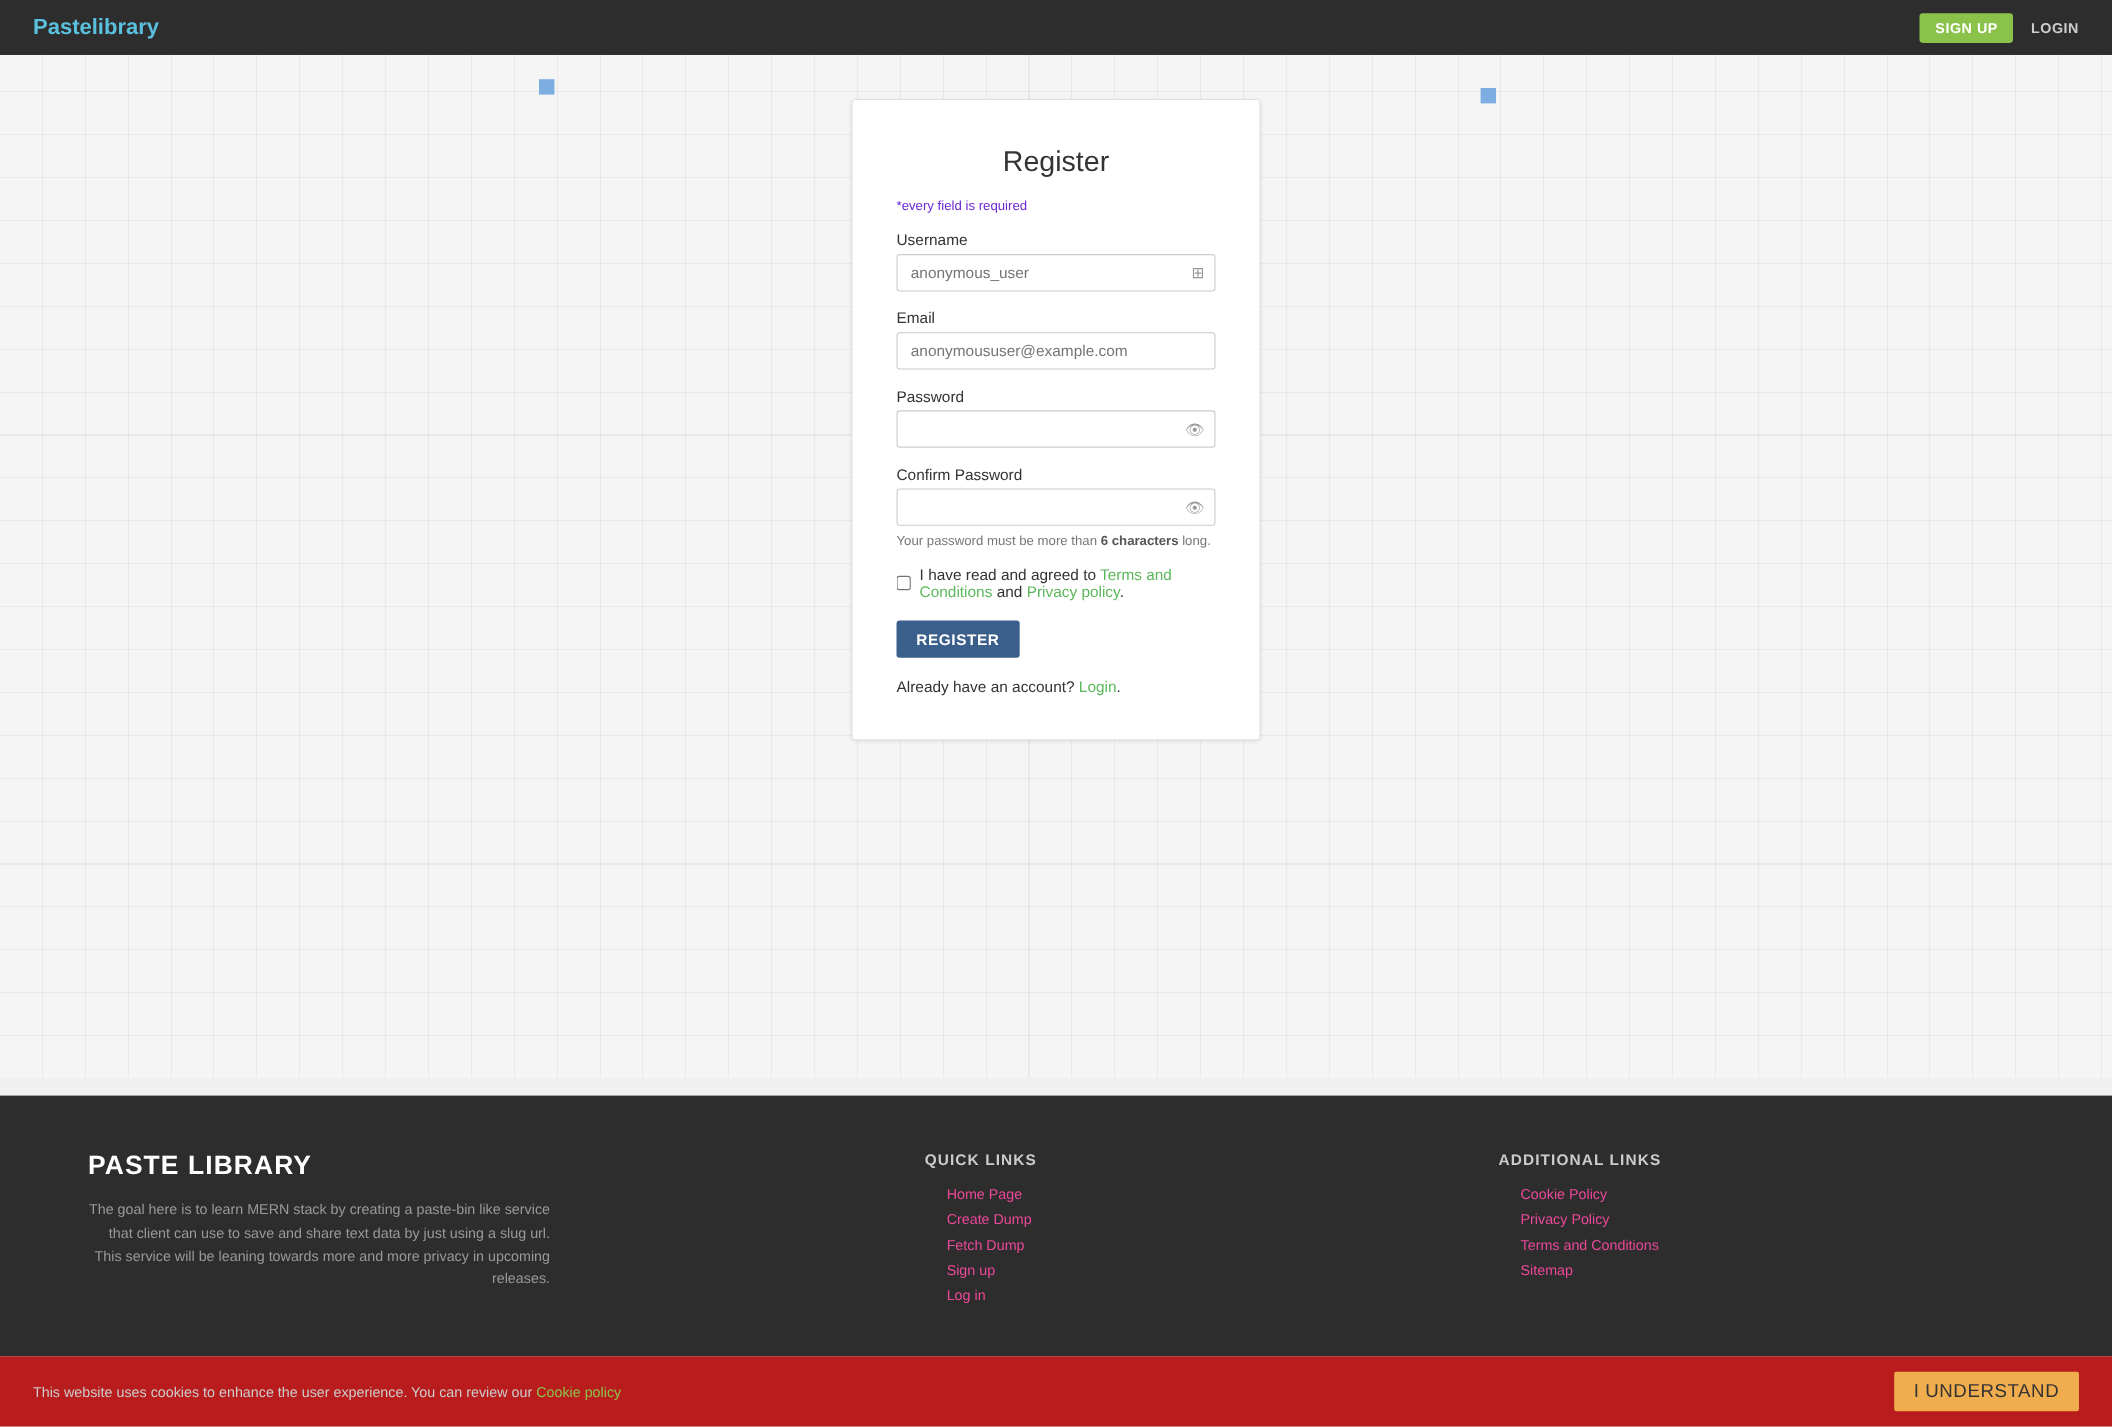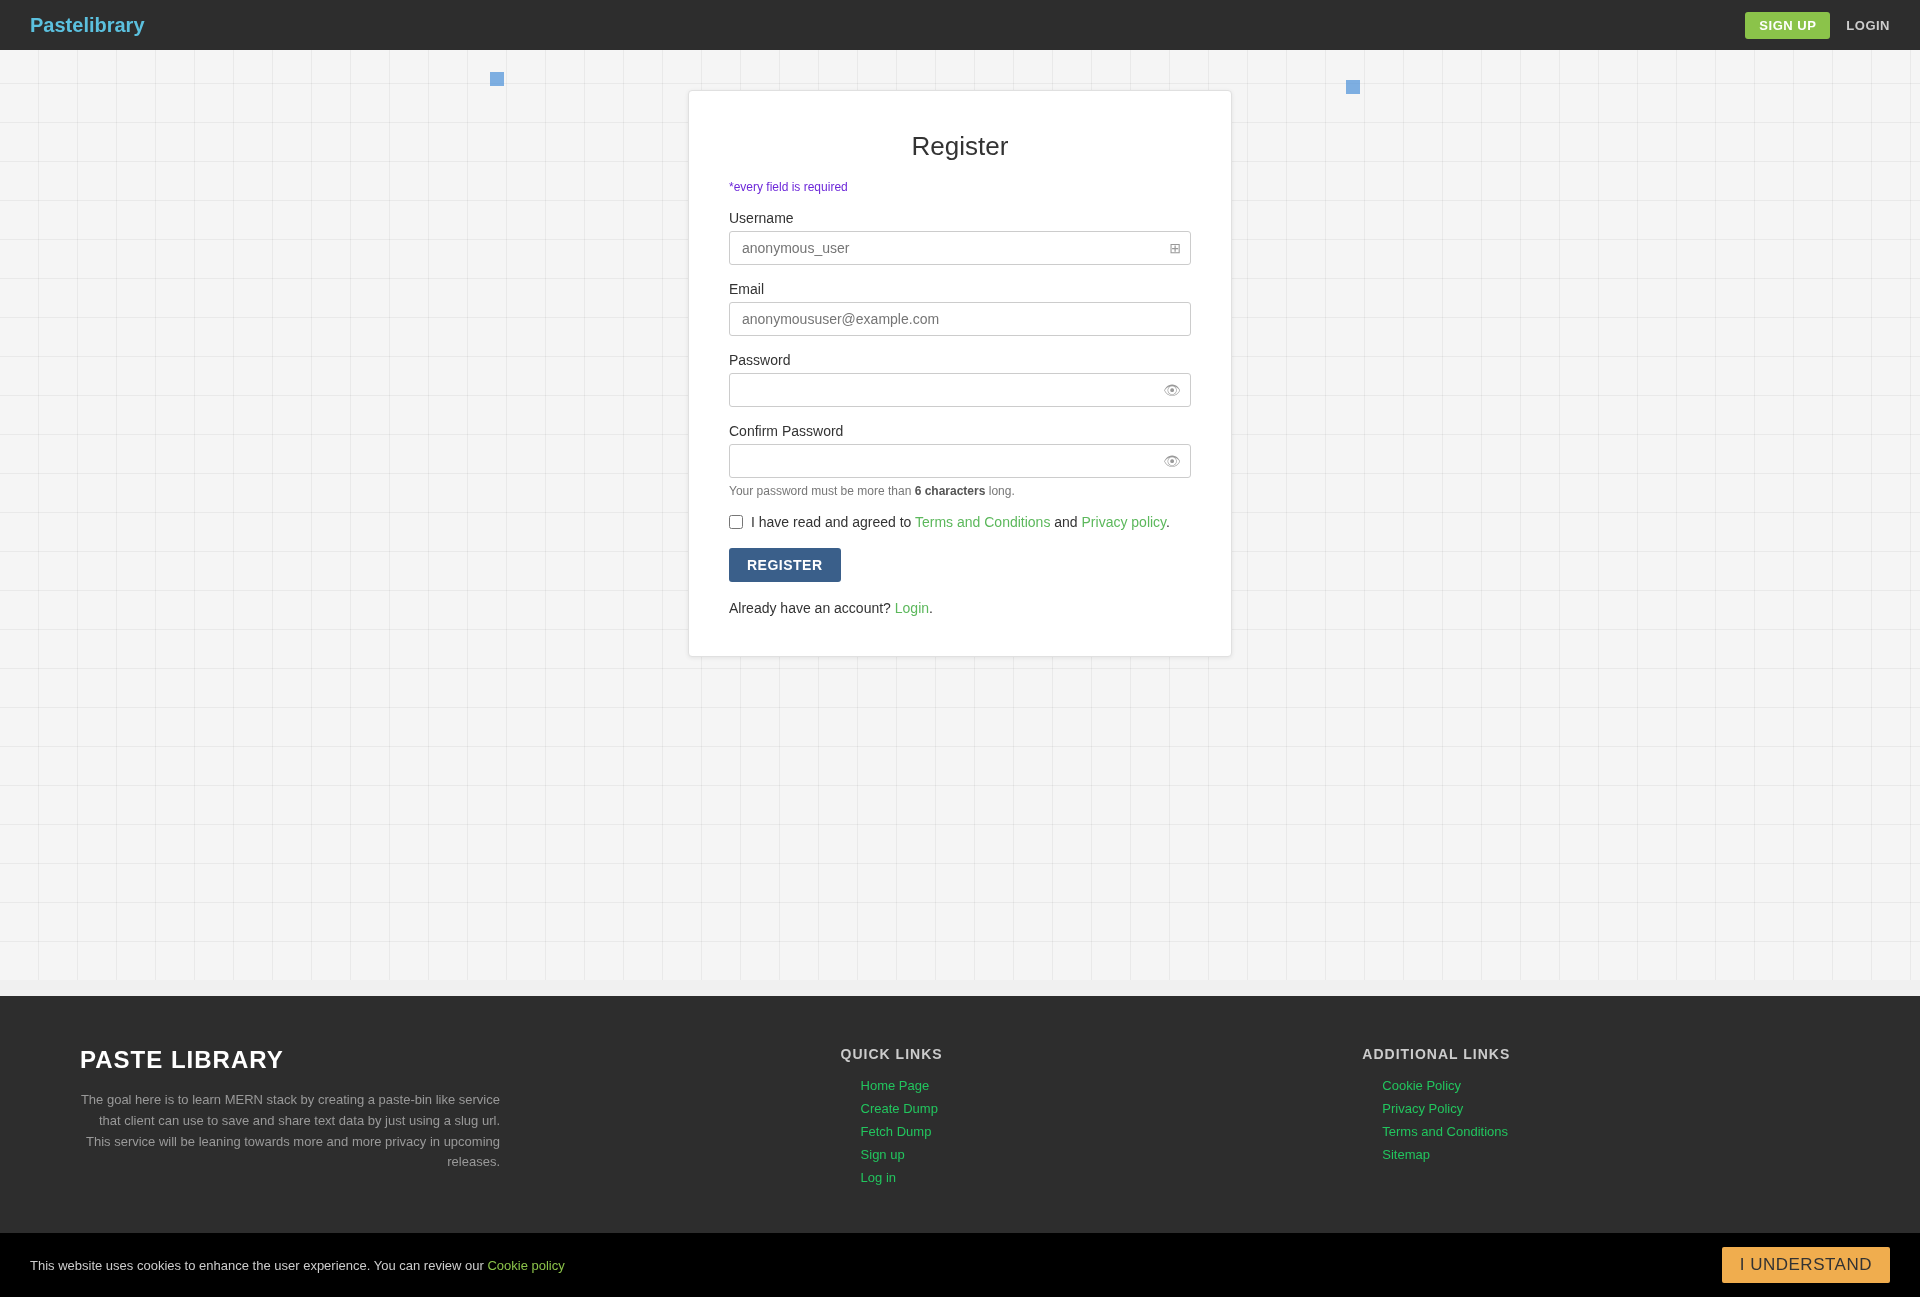--- a/index.html
+++ b/index.html
@@ -91,21 +91,21 @@
       opacity: 0.7;
       z-index: 1;
     }
 
     
     .register-card {
       background: white;
       border: 1px solid #e0e0e0;
       border-radius: 4px;
       padding: 40px 40px 40px;
-      width: 544px;
+      width: 372px;
       position: relative;
       z-index: 2;
       box-shadow: 0 1px 4px rgba(0,0,0,0.08);
     }
 
     .register-title {
       text-align: center;
       font-size: 26px;
       font-weight: 400;
       color: #333;
@@ -241,30 +241,30 @@
     .footer-section-title {
       font-size: 14px;
       font-weight: bold;
       color: #ccc;
       letter-spacing: 1px;
       margin-bottom: 16px;
     }
     .footer-link {
       display: block;
       font-size: 13px;
-      color: #22c55e;
+      color: #ec4899;
       text-decoration: none;
       margin-bottom: 8px;
       cursor: pointer;
       padding-left: 20px;
     }
 
     
     .cookie-banner {
-      background: #000000;
+      background: #b91c1c;
       color: #ccc;
       display: flex;
       align-items: center;
       justify-content: space-between;
       padding: 14px 30px;
       font-size: 13px;
       flex-shrink: 0;
     }
     .cookie-banner .cookie-link {
       color: #8bc34a;

